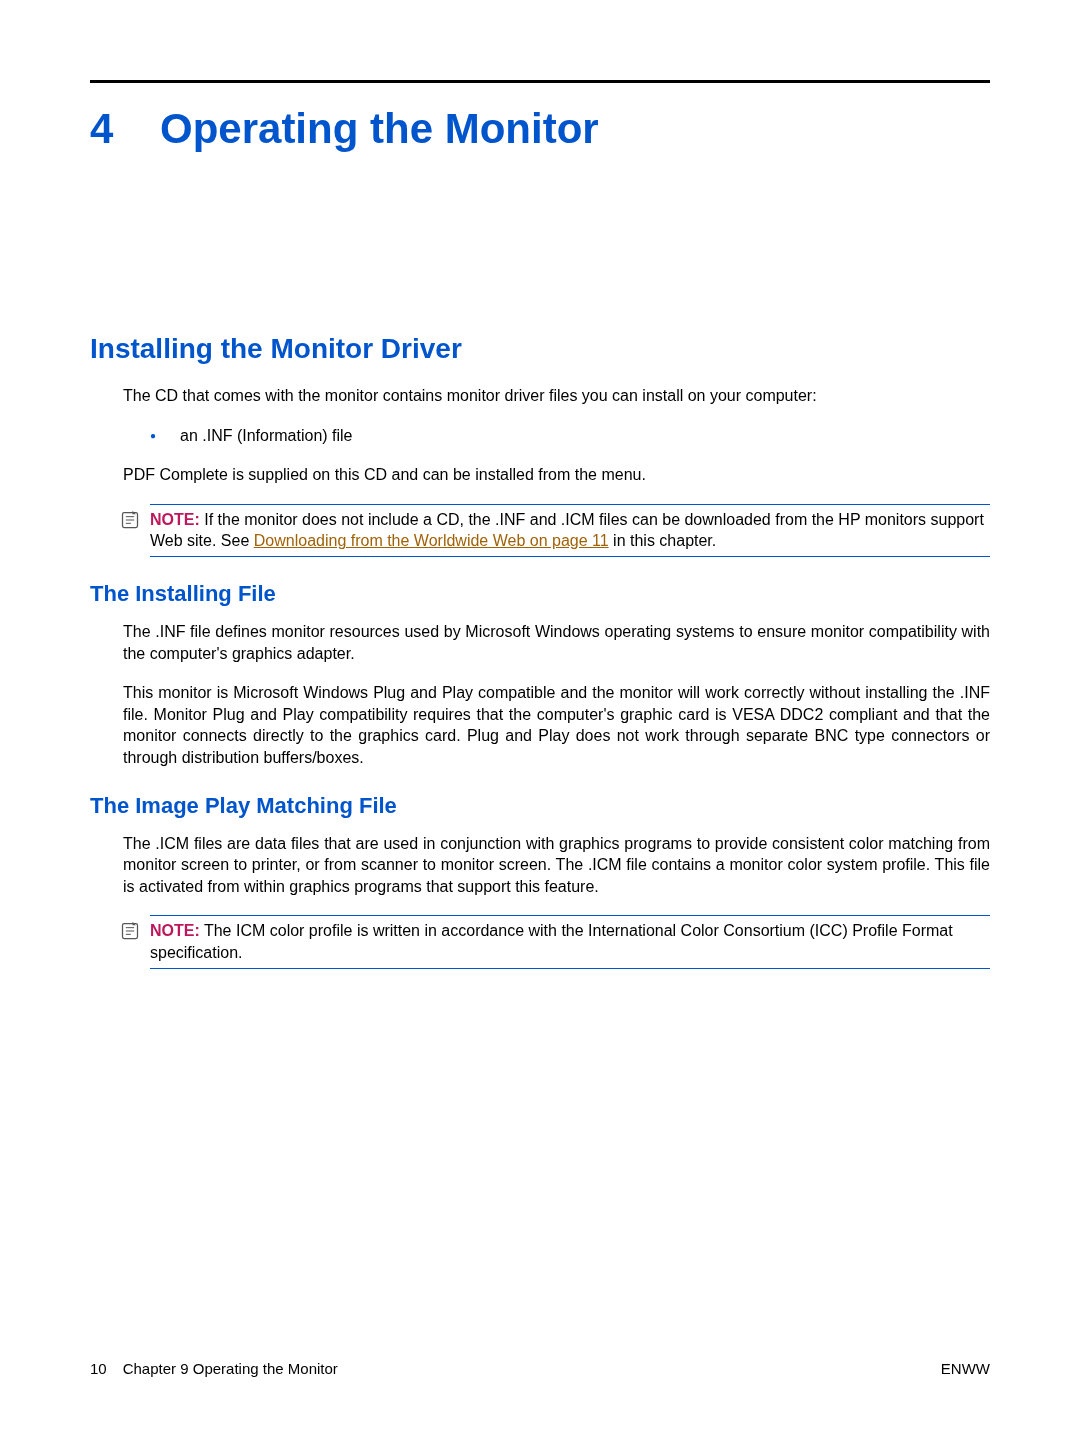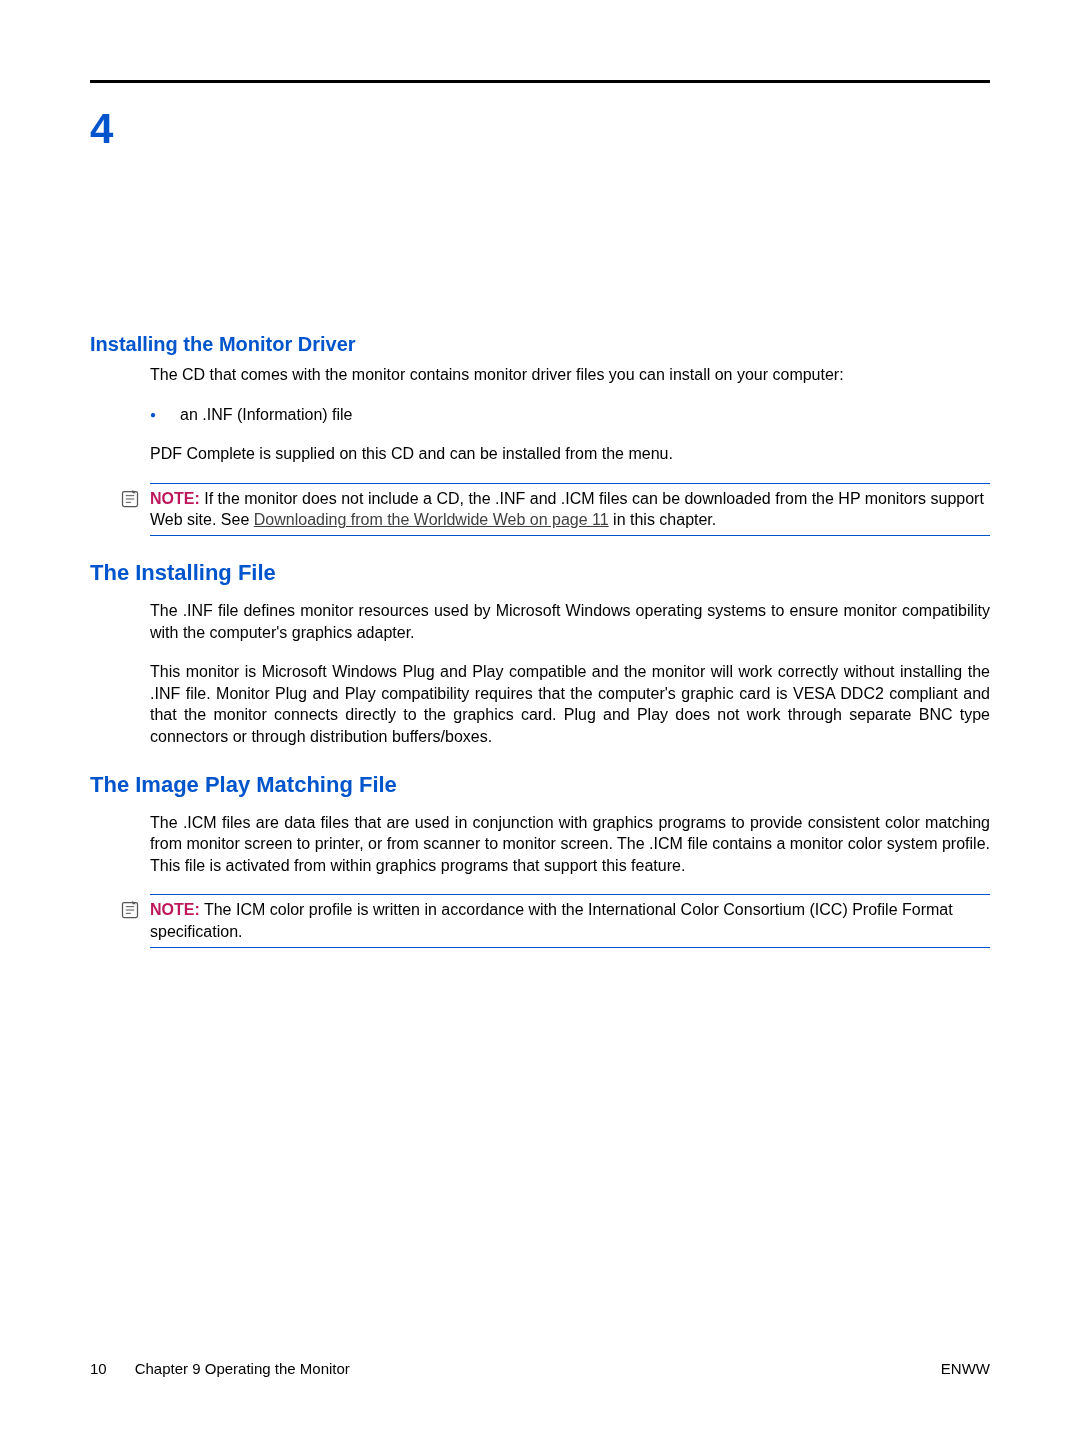--- a/index.html
+++ b/index.html
@@ -27,35 +27,35 @@
       font-weight: bold;
       width: 70px;
     }
     .chapter-title {
       color: #0055cc;
       font-size: 42px;
       font-weight: bold;
     }
     .h2 {
       color: #0055cc;
-      font-size: 20px;
+      font-size: 28px;
       font-weight: bold;
-      margin-bottom: 8px;
+      margin-bottom: 20px;
     }
     .h3 {
       color: #0055cc;
       font-size: 22px;
       font-weight: bold;
       margin-top: 24px;
       margin-bottom: 14px;
     }
     .body-text {
       font-size: 16px;
       line-height: 1.35;
-      margin-left: 60px;
+      margin-left: 33px;
       margin-bottom: 18px;
       text-align: justify;
     }
     ul.bullets {
       list-style: none;
       margin-left: 60px;
       margin-bottom: 18px;
     }
     ul.bullets li {
       font-size: 16px;
@@ -90,42 +90,43 @@
       border-bottom: 1px solid #0055cc;
       padding: 4px 0;
       font-size: 16px;
       line-height: 1.35;
     }
     .note-label {
       color: #be185d;
       font-weight: bold;
     }
     .link {
-      color: #404040;
+      color: #a16207;
       text-decoration: underline;
       cursor: pointer;
     }
     .footer {
       position: absolute;
       bottom: 60px;
       left: 90px;
       right: 90px;
       display: flex;
       justify-content: space-between;
       font-size: 15px;
     }
-    .footer-left { display: flex; gap: 28px; }
+    .footer-left { display: flex; gap: 16px; }
   </style>
 </head>
 <body>
 
 <div class="top-rule"></div>
 
 <div class="chapter-heading">
   <div class="chapter-number">4</div>
+  <div class="chapter-title">Operating the Monitor</div>
 </div>
 
 <div class="h2">Installing the Monitor Driver</div>
 <div class="body-text">The CD that comes with the monitor contains monitor driver files you can install on your computer:</div>
 
 <ul class="bullets">
   <li>an .INF (Information) file</li>
 </ul>
 
 <div class="body-text">PDF Complete is supplied on this CD and can be installed from the menu.</div>

